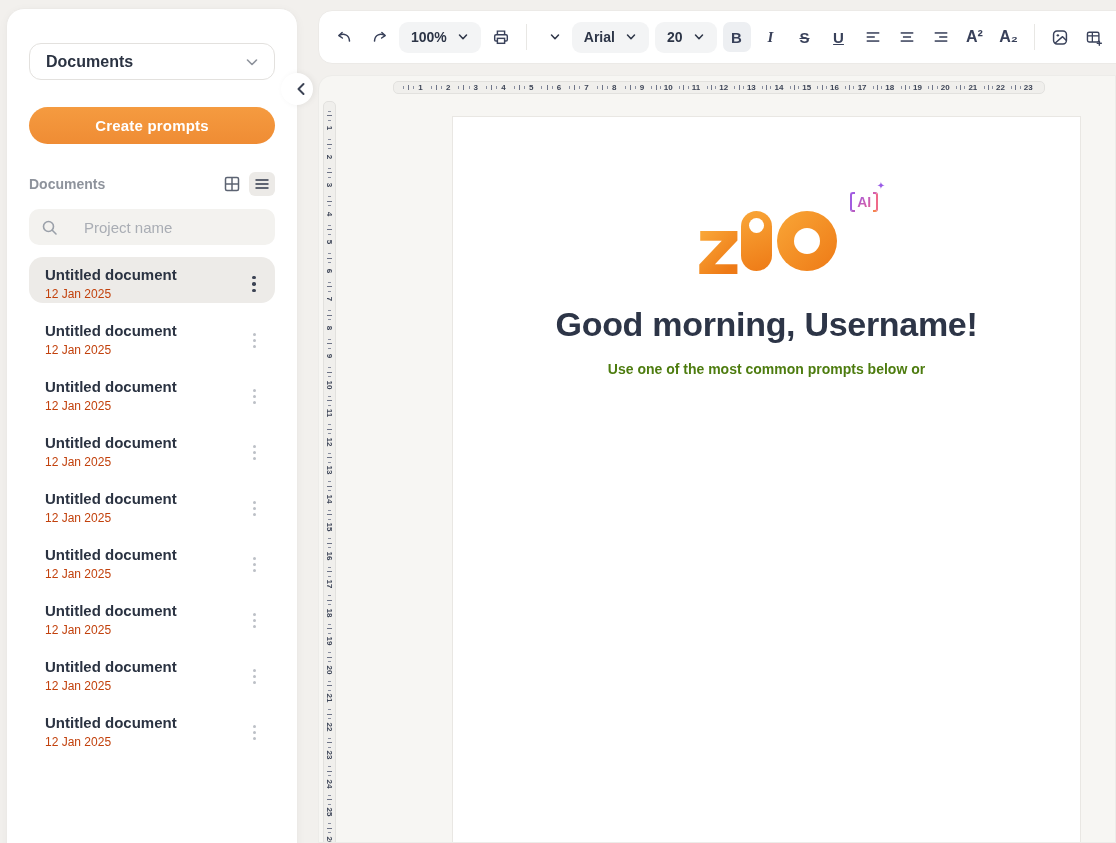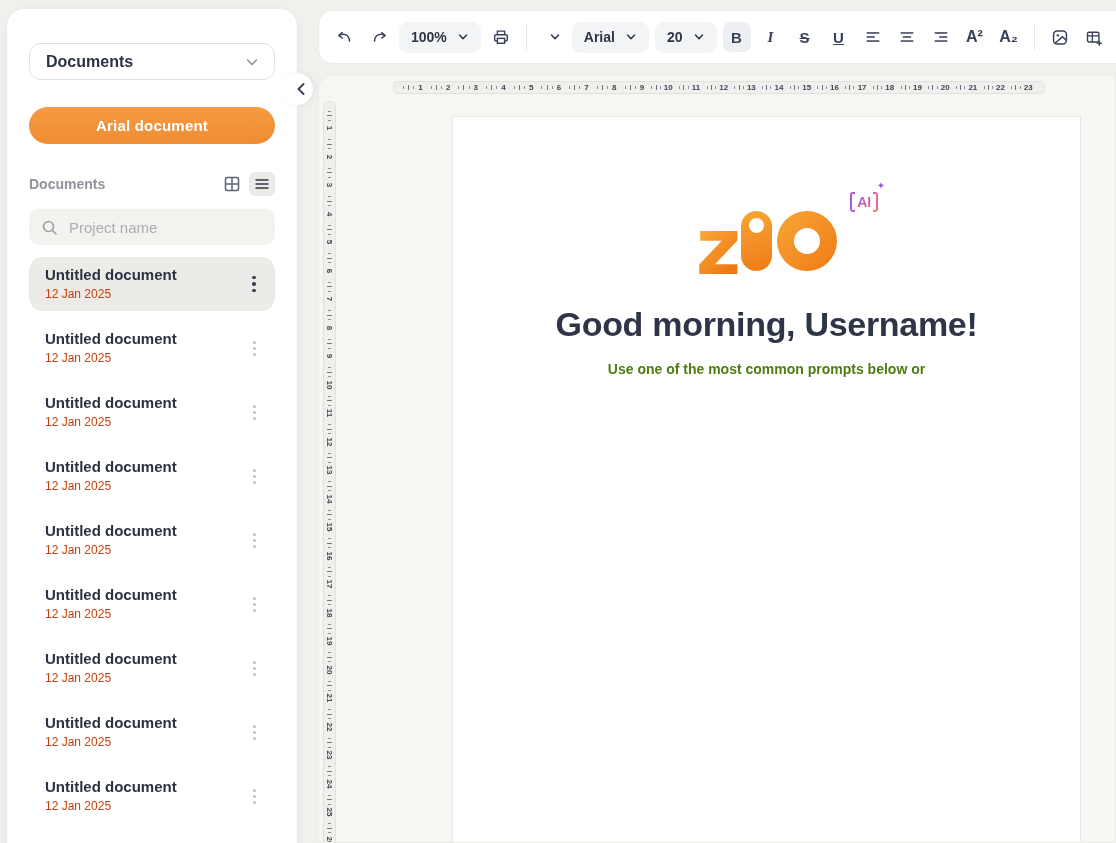--- a/index.html
+++ b/index.html
@@ -40,30 +40,30 @@
   }
   .section-row { margin-top:28px; display:flex; align-items:center; }
   .section-row .sec-lbl { font-size:14px; font-weight:600; color:#8e939c; flex:1; }
   .view-btn {
     width:26px; height:24px; border:none; background:transparent; border-radius:6px;
     display:flex; align-items:center; justify-content:center; cursor:pointer; margin-left:4px;
   }
   .view-btn.active { background:#eceae7; }
   .search-box {
     margin-top:13px; height:36px; background:#f3f2ef; border-radius:10px;
-    display:flex; align-items:center; padding:0 12px; gap:11px;
+    display:flex; align-items:center; padding:0 12px; gap:26px;
   }
   .search-box input {
     border:none; background:transparent; outline:none; flex:1;
     font-size:15px; color:#444; font-family:"Liberation Sans", sans-serif;
   }
   .search-box input::placeholder { color:#a9adb4; }
   .doc-list { margin-top:12px; display:flex; flex-direction:column; }
   .doc-item {
-    height:54px; margin-bottom:10px; border-radius:14px; padding:9px 10px 0 16px;
+    height:46px; margin-bottom:10px; border-radius:14px; padding:9px 10px 0 16px;
     display:flex; align-items:flex-start; cursor:pointer; position:relative;
   }
   .doc-item.selected { background:#edebe8; }
   .doc-item .txt { flex:1; }
   .doc-item .title { font-size:15px; font-weight:700; color:#2b3342; line-height:18px; }
   .doc-item .date { font-size:12px; color:#c2410c; margin-top:3px; }
   .kebab {
     width:22px; height:36px; border:none; background:transparent; cursor:pointer;
     display:flex; flex-direction:column; align-items:center; justify-content:center; gap:3px;
   }
@@ -182,21 +182,21 @@
 <aside class="sidebar">
   <div class="ws-select">
     <span class="lbl">Documents</span>
     <span>
       <svg width="16" height="16" viewBox="0 0 16 16">
           <polyline points="3.5,6 8,10.5 12.5,6" fill="none" stroke="#8e939c" stroke-width="1.6" stroke-linecap="round" stroke-linejoin="round"></polyline>
         </svg>
     </span>
   </div>
 
-  <button class="create-btn">Arial document</button>
+  <button class="create-btn">Create prompts</button>
 
   <div class="section-row">
     <span class="sec-lbl">Documents</span>
     <button class="view-btn">
       <span>
         <svg width="18" height="18" viewBox="0 0 18 18">
             <rect x="2.5" y="2.5" width="13" height="13" rx="1.5" fill="none" stroke="#5c6372" stroke-width="1.5"></rect>
             <line x1="9" y1="2.5" x2="9" y2="15.5" stroke="#5c6372" stroke-width="1.5"></line>
             <line x1="2.5" y1="9" x2="15.5" y2="9" stroke="#5c6372" stroke-width="1.5"></line>
           </svg>

